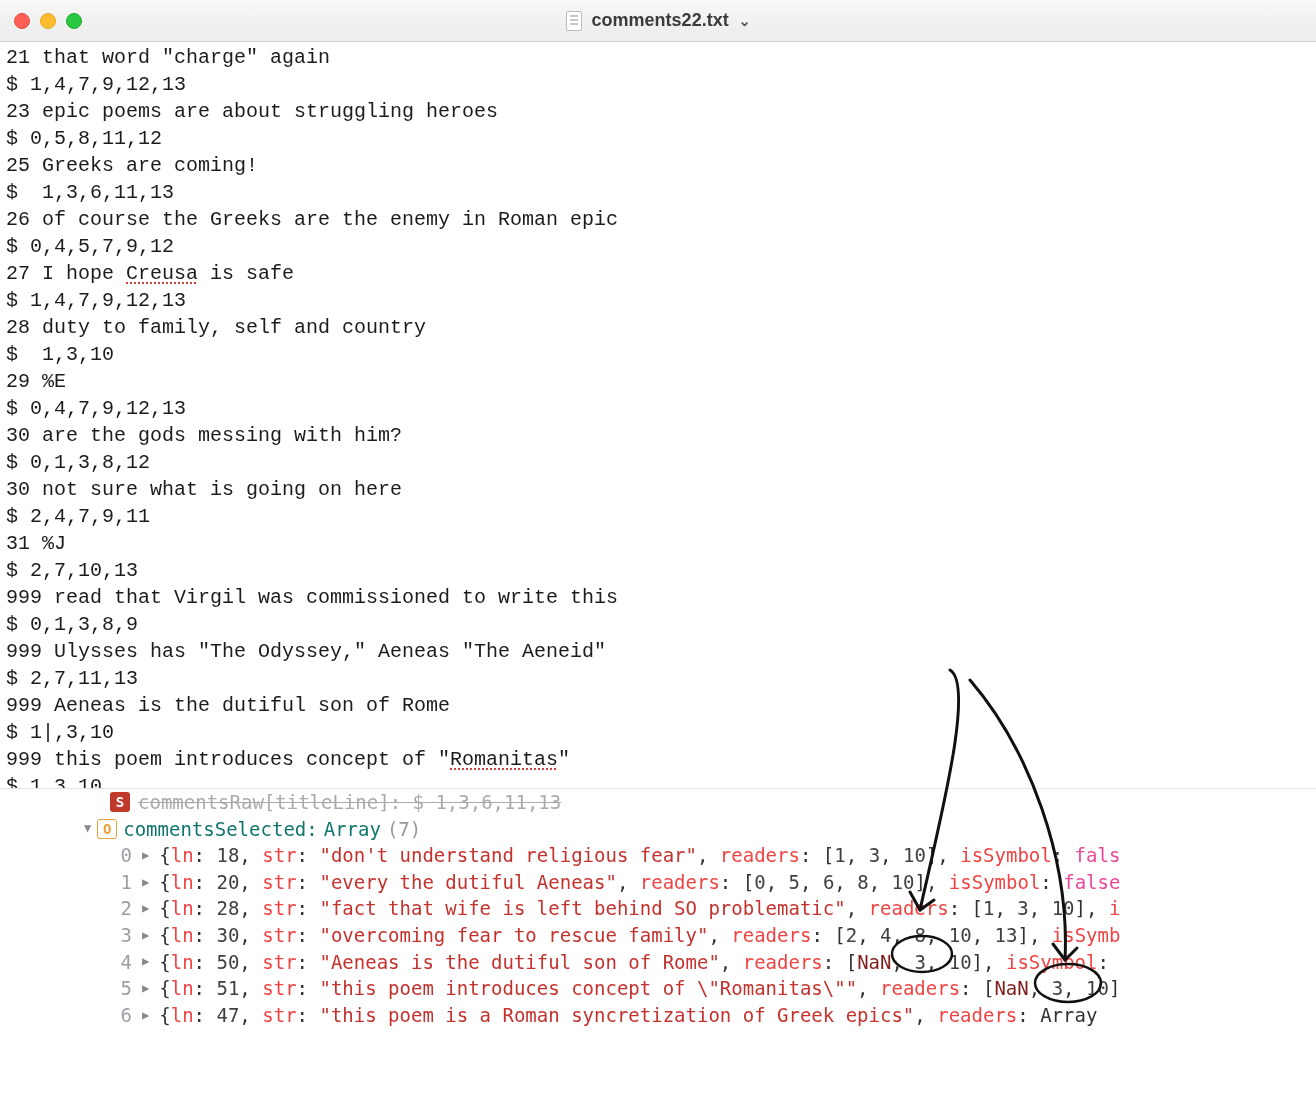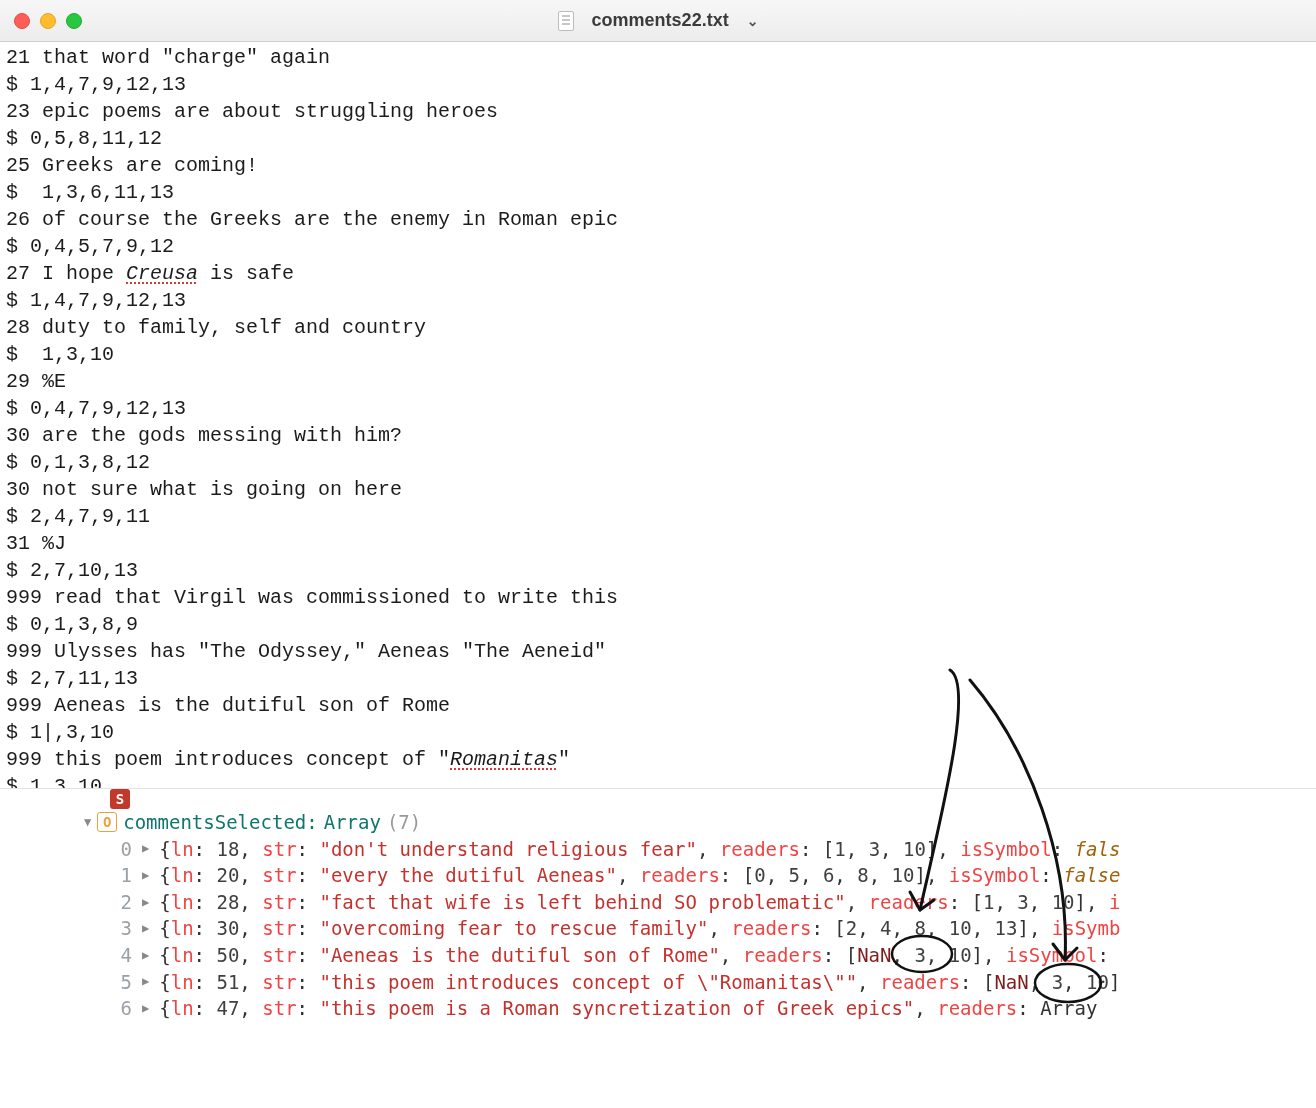--- a/index.html
+++ b/index.html
@@ -27,21 +27,21 @@
     .dot { width: 16px; height: 16px; border-radius: 50%; }
     .dot.red { background: #ff5f57; border:1px solid #e24b41;}
     .dot.yellow { background: #febc2e; border:1px solid #e0a528;}
     .dot.green { background: #28c840; border:1px solid #22a934;}
     .title-center {
       position: absolute;
       left: 0; right: 0;
       display: flex;
       justify-content: center;
       align-items: center;
-      gap: 18px;
+      gap: 10px;
       font-size: 18px;
       font-weight: 600;
       color: #3b3b3b;
       pointer-events: none;
     }
     .doc-icon {
       width: 16px; height: 20px;
       background: #fff;
       border:1px solid #bcbcbc;
       border-radius: 2px;
@@ -62,21 +62,20 @@
       font-size: 20px;
       line-height: 1.35;
       color: #1c1c1c;
       white-space: pre;
     }
     .spellwave {
       text-decoration-line: underline;
       text-decoration-style: dotted;
       text-decoration-color: #d63b3b;
       text-underline-offset: 3px;
-      font-style: italic;
     }
     .editor .line { white-space: pre; }
     .console {
       position: absolute;
       bottom: 0; left: 0; right: 0;
       background: #fff;
       font-family: Menlo, Monaco, monospace;
       font-size: 19px;
       line-height: 1.4;
       border-top: 1px solid #e3e3e3;
@@ -114,21 +113,21 @@
       gap:10px;
       padding-left: 118px;
       white-space: nowrap;
       overflow:hidden;
     }
     .idx { color:#9aa0a6; width:14px; text-align:right; }
     .brace { color:#333; }
     .key { color:#ef4444; }
     .num { color:#404040; }
     .str { color:#c4322e; }
-    .kwfalse { color:#a16207;font-style:italic; }
+    .kwfalse { color:#ec4899; }
     .nan { color:#7f1d1d; }
     .punc { color:#333; }
     .hand-svg {
       position:absolute;
       pointer-events:none;
     }
     .left-ive{
       position:absolute;
       left:0;
       top:790px;
@@ -153,20 +152,21 @@
   </div>
 </div>
 
 <div class="editor" id="editor"><div class="line">21 that word "charge" again</div><div class="line">$ 1,4,7,9,12,13</div><div class="line">23 epic poems are about struggling heroes</div><div class="line">$ 0,5,8,11,12</div><div class="line">25 Greeks are coming!</div><div class="line">$  1,3,6,11,13</div><div class="line">26 of course the Greeks are the enemy in Roman epic</div><div class="line">$ 0,4,5,7,9,12</div><div class="line">27 I hope <span class="spellwave">Creusa</span> is safe</div><div class="line">$ 1,4,7,9,12,13</div><div class="line">28 duty to family, self and country</div><div class="line">$  1,3,10</div><div class="line">29 %E</div><div class="line">$ 0,4,7,9,12,13</div><div class="line">30 are the gods messing with him?</div><div class="line">$ 0,1,3,8,12</div><div class="line">30 not sure what is going on here</div><div class="line">$ 2,4,7,9,11</div><div class="line">31 %J</div><div class="line">$ 2,7,10,13</div><div class="line">999 read that Virgil was commissioned to write this</div><div class="line">$ 0,1,3,8,9</div><div class="line">999 Ulysses has "The Odyssey," Aeneas "The Aeneid"</div><div class="line">$ 2,7,11,13</div><div class="line">999 Aeneas is the dutiful son of Rome</div><div class="line">$ 1|,3,10</div><div class="line">999 this poem introduces concept of "<span class="spellwave">Romanitas</span>"</div><div class="line">$ 1,3,10</div><div class="line">999 this poem is a Roman syncretization of Greek epics</div><div class="line">$ 0,2,4,8,10,13</div></div>
 
 <div class="left-ive">ive</div>
 
 <div class="console" style="height:320px;">
   <div class="console-toprow">
     <span class="badge-s">S</span>
+    <span class="stk">commentsRaw[titleLine]:  $  1,3,6,11,13</span>
   </div>
   <div class="row-hdr">
     <span class="tri down"></span>
     <span class="badge-o">O</span>
     <span class="hdr-label">commentsSelected:</span>
     <span class="hdr-label">Array</span>
     <span class="hdr-count">(7)</span>
   </div>
   <div id="entries">
       <div class="console-entry">

